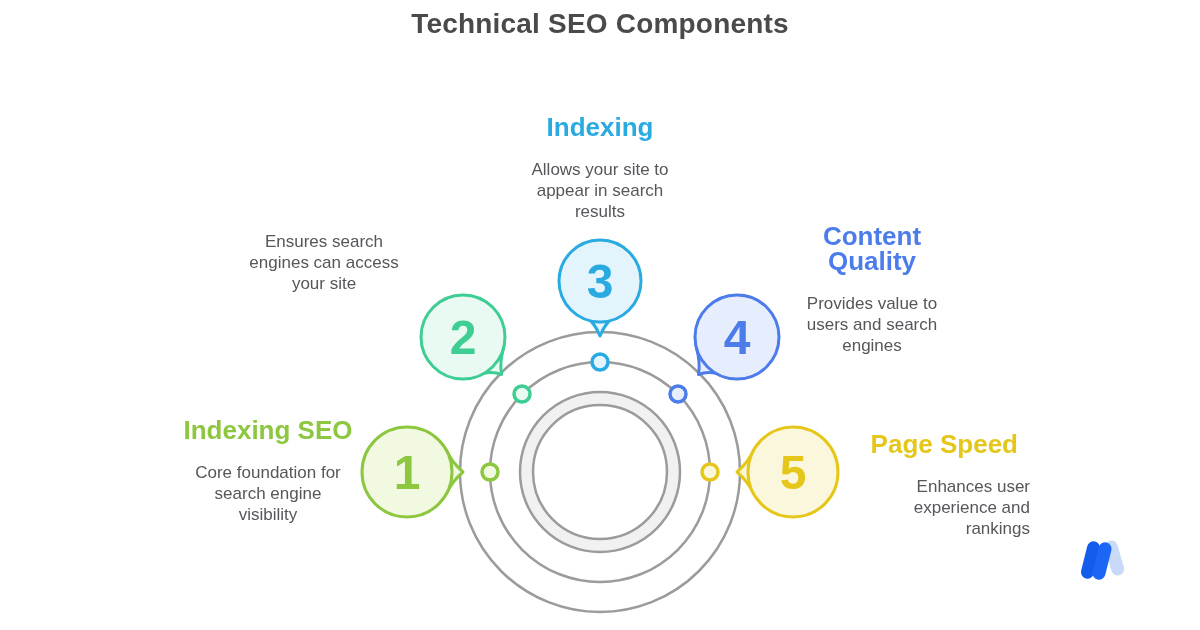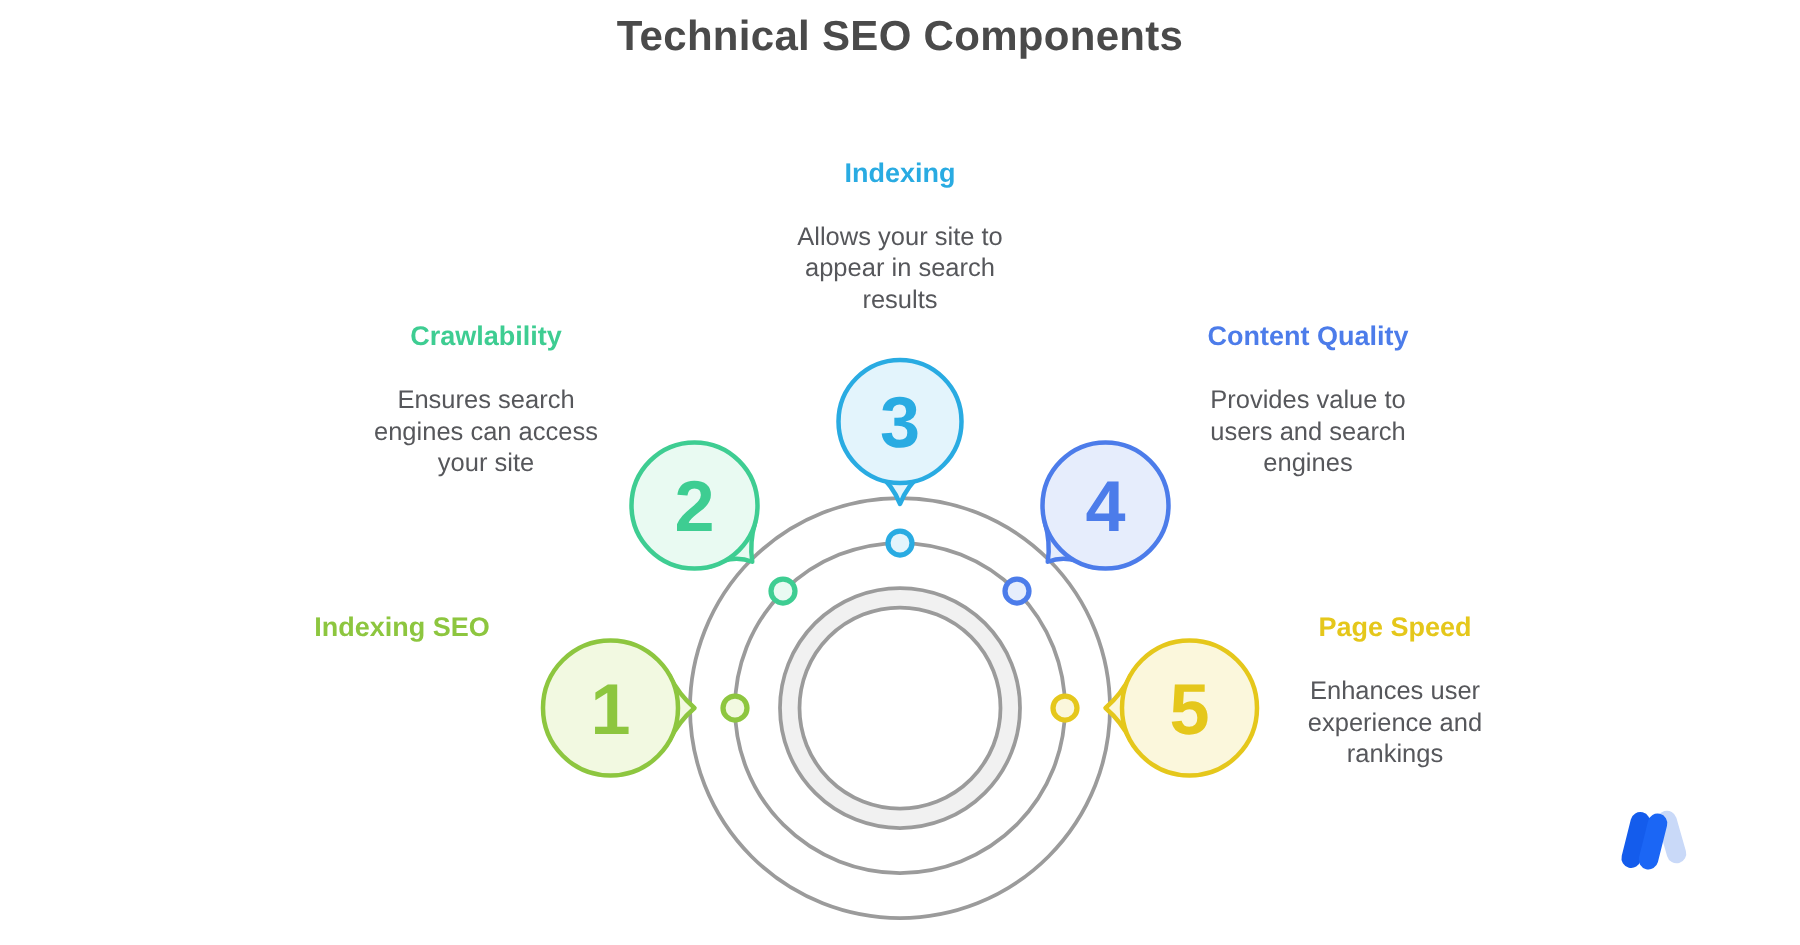--- a/index.html
+++ b/index.html
@@ -16,39 +16,39 @@
     margin:0;
     text-align:center;
     font-size:28px;
     font-weight:bold;
     color:#4A4A4A;
     letter-spacing:.2px;
   }
   .diagram-svg{position:absolute;left:0;top:0;}
   .group{position:absolute;text-align:center;}
   .group h2{
-    margin:0;
-    font-size:18px;
+    margin:12px;
+    font-size:26px;
     line-height:25px;
     font-weight:bold;
   }
   .group .desc{
     margin-top:19px;
     font-size:17px;
     line-height:21px;
     color:#56575B;
     white-space:pre-line;
   }
   .c1{color:#8DC63F;} .c2{color:#3ECD92;} .c3{color:#29ABE2;}
   .c4{color:#4C7CEA;} .c5{color:#E5C71B;}
   .g-technical{left:168px;top:406px;width:200px;}
   .g-crawl{left:224px;top:212px;width:200px;}
   .g-index{left:490px;top:103px;width:220px;}
   .g-content{left:772px;top:212px;width:200px;text-align:center;}
-  .g-speed{left:830px;top:406px;width:200px;}
+  .g-speed{left:830px;top:420px;width:200px;text-align:right;}
   .num{
     font-family:"Liberation Sans", sans-serif;
     font-size:48px;
     font-weight:bold;
   }
 </style>
 <title>Technical SEO Components</title></head>
 <body>
 
 <div class="stage">
@@ -105,24 +105,26 @@
 
     <g transform="translate(1084,539)">
       <rect x="24" y="1" width="13" height="36" rx="6.5" fill="#C9D9F8" transform="rotate(-16 30.5 19)"></rect>
       <rect x="0" y="2" width="13" height="38" rx="6.5" fill="#145CEC" transform="rotate(14 6.5 21)"></rect>
       <rect x="11.5" y="3" width="13" height="38" rx="6.5" fill="#1B66F5" transform="rotate(14 18 22)"></rect>
     </g>
   </svg>
 
   <div class="group g-technical">
     <h2 class="c1">Indexing SEO</h2>
+    <div class="desc">Core foundation for
+search engine
+visibility</div>
   </div>
 
   <div class="group g-crawl">
-    <h2 class="c2">Crawlability</h2>
     <div class="desc">Ensures search
 engines can access
 your site</div>
   </div>
 
   <div class="group g-index">
     <h2 class="c3">Indexing</h2>
     <div class="desc">Allows your site to
 appear in search
 results</div>

